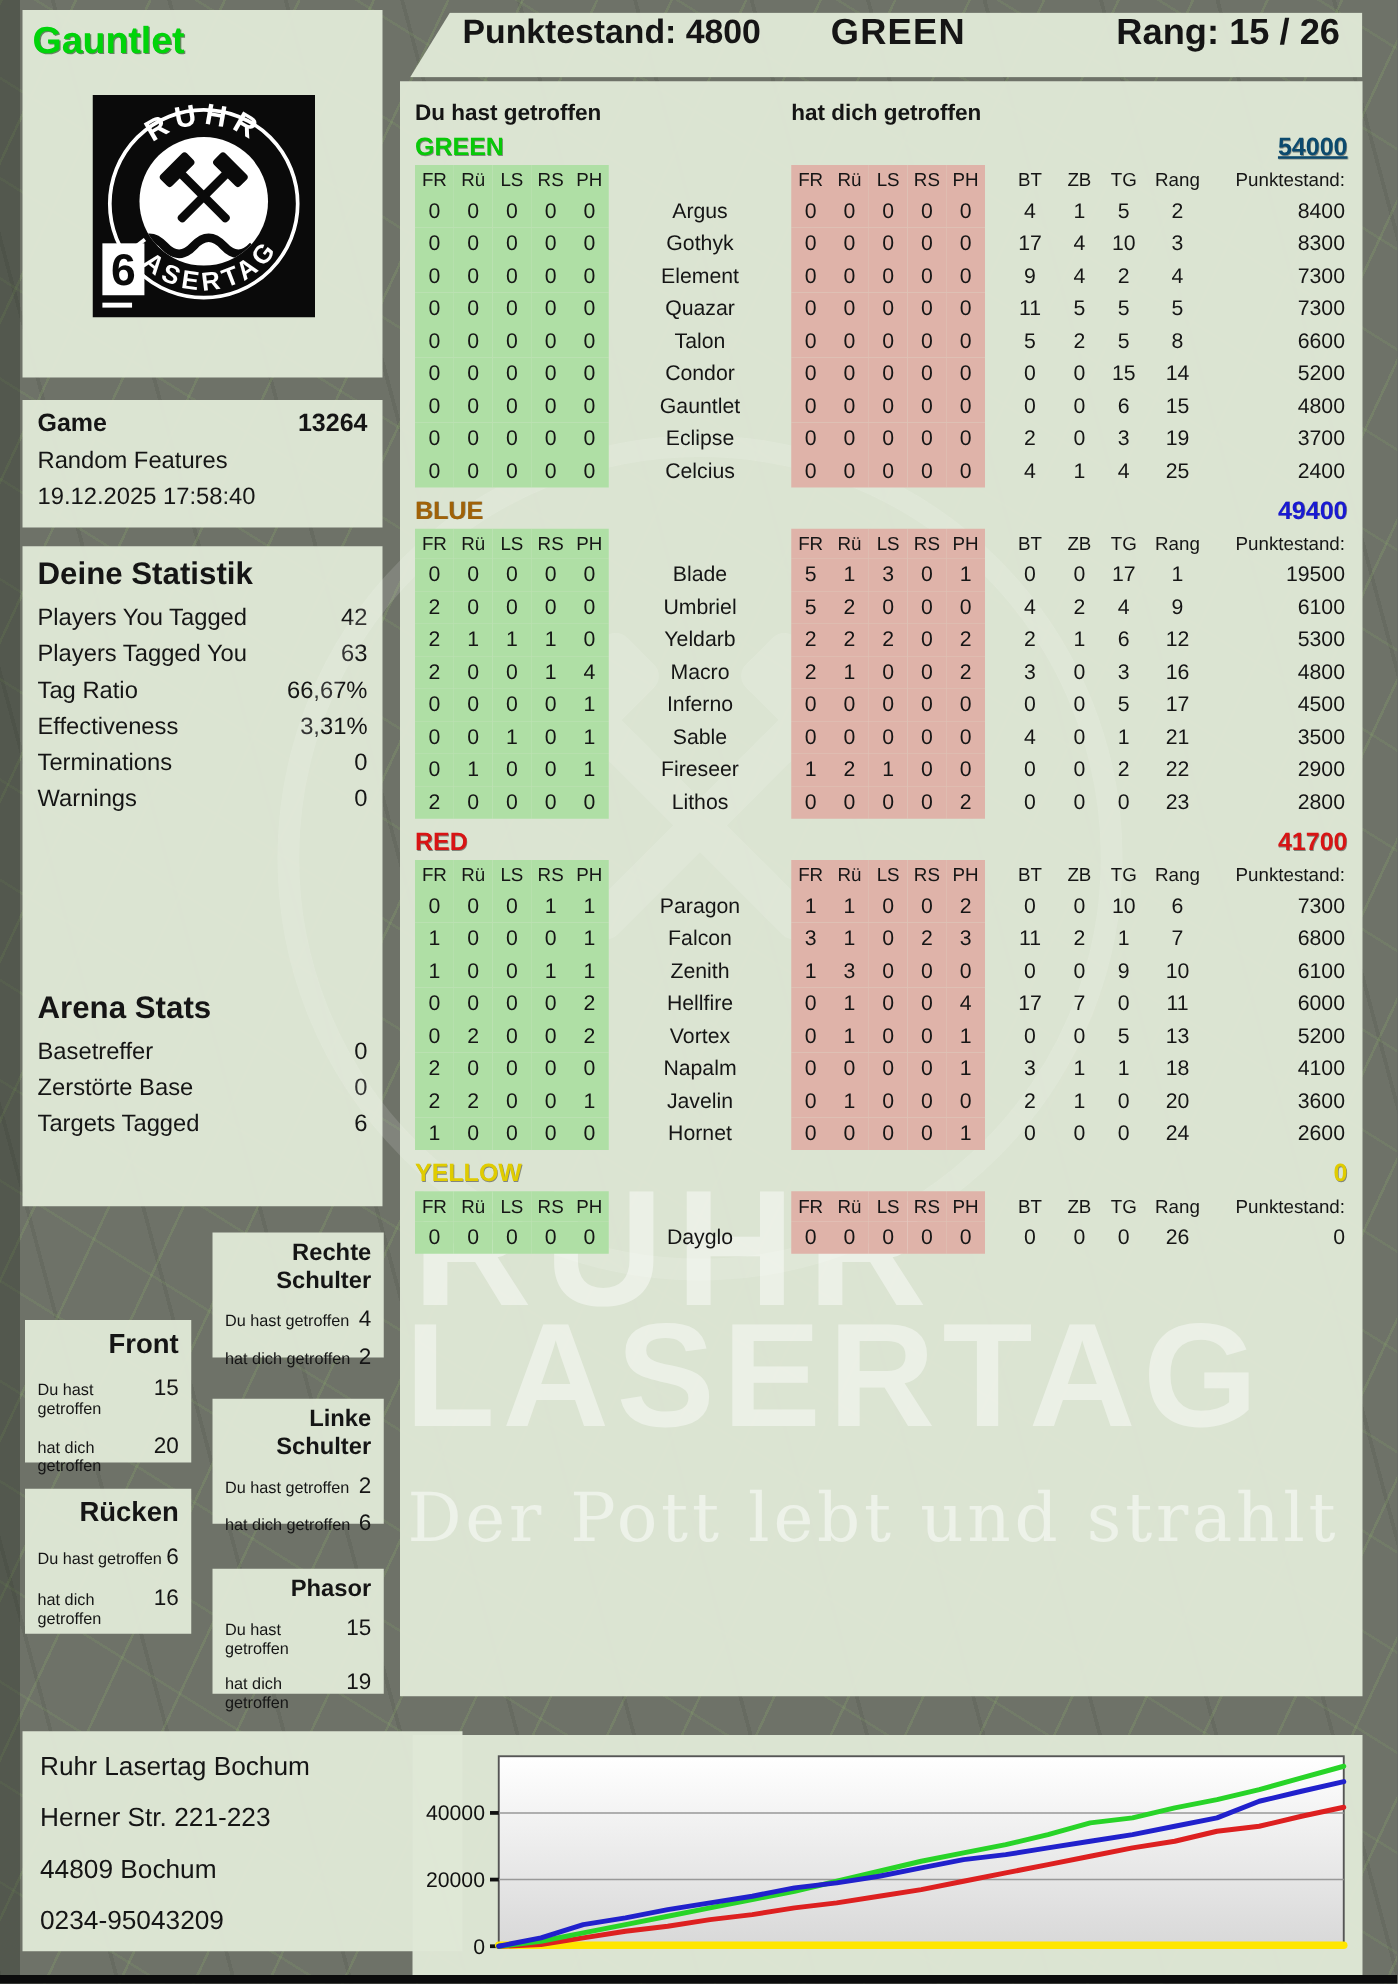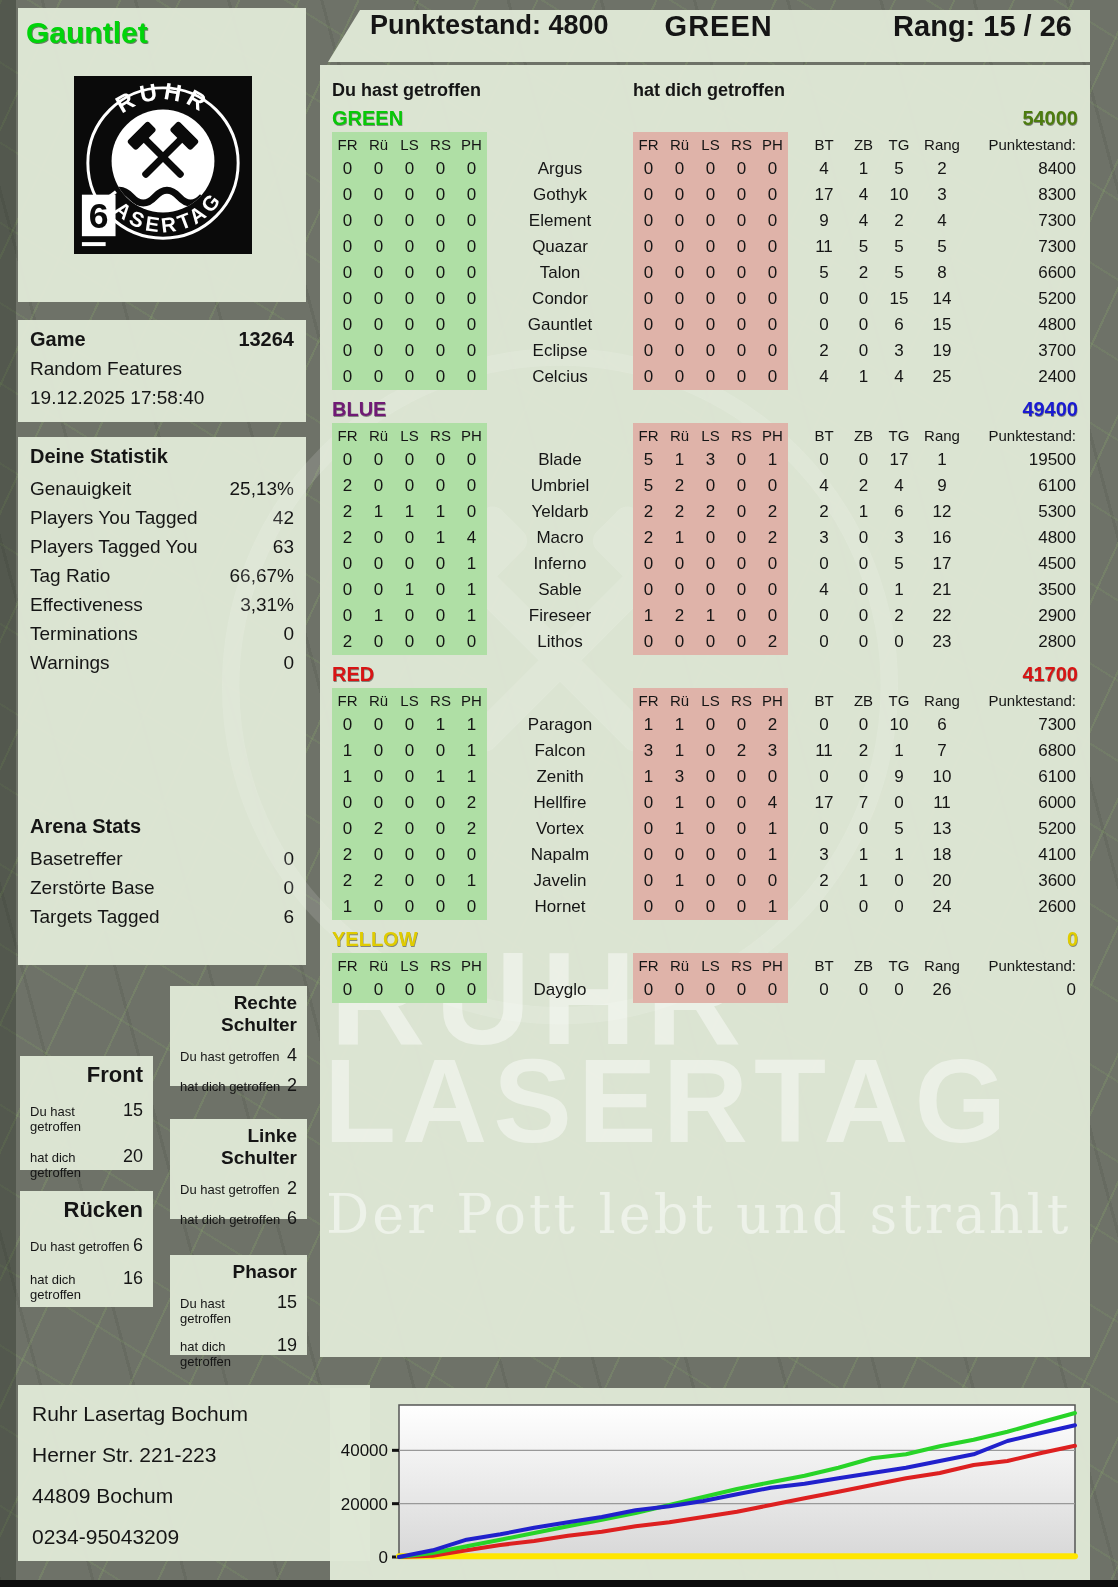--- a/index.html
+++ b/index.html
@@ -27,21 +27,21 @@
   .team-lbl{margin-left:56px;font-size:29px;font-weight:bold;letter-spacing:1px;}
   .rang{margin-left:auto;margin-right:18px;font-size:29px;font-weight:bold;}
 
   
   #game-panel{left:18px;top:320px;width:288px;height:102px;padding:8px 12px;box-sizing:border-box;}
   .game-row{display:flex;justify-content:space-between;font-size:20px;font-weight:bold;}
   .game-line{font-size:19px;margin-top:7px;}
 
   
   #stats-panel{left:18px;top:437px;width:288px;height:528px;padding:8px 12px;box-sizing:border-box;}
-  .sec-title{font-size:20px;font-weight:bold;margin-bottom:6px;}
+  .sec-title{font-size:25px;font-weight:bold;margin-bottom:6px;}
   .stat-row{display:flex;justify-content:space-between;font-size:19px;line-height:29px;}
   #arena-title{margin-top:138px;}
 
   
   #main-panel{left:320px;top:65px;width:770px;height:1292px;padding:10px 12px;box-sizing:border-box;}
   .main-inner{position:relative;z-index:1;}
   .hit-headers{display:flex;font-size:18px;font-weight:bold;height:30px;align-items:center;}
   .hit-headers span:first-child{width:301px;}
   .team{margin-bottom:6px;}
   .team-head{display:flex;justify-content:space-between;align-items:center;height:27px;
@@ -138,24 +138,20 @@
       <span>13264</span>
     </div>
     <div class="game-line">Random Features</div>
     <div class="game-line">19.12.2025 17:58:40</div>
   </div>
 
   <div class="panel" id="stats-panel">
     <div class="sec-title">Deine Statistik</div>
     <div>
         <div class="stat-row">
-          <span class="sl">Genauigkeit</span>
-          <span class="sv">25,13%</span>
-        </div>
-        <div class="stat-row">
           <span class="sl">Players You Tagged</span>
           <span class="sv">42</span>
         </div>
         <div class="stat-row">
           <span class="sl">Players Tagged You</span>
           <span class="sv">63</span>
         </div>
         <div class="stat-row">
           <span class="sl">Tag Ratio</span>
           <span class="sv">66,67%</span>
@@ -208,21 +204,21 @@
 
     <div class="main-inner">
       <div class="hit-headers">
         <span>Du hast getroffen</span>
         <span>hat dich getroffen</span>
       </div>
       <div>
           <div class="team">
             <div class="team-head">
               <span class="team-name" style="color: rgb(8, 201, 8);">GREEN</span>
-              <span class="team-total" style="color: #4d7c0f;">54000</span>
+              <span class="team-total" style="color: #0c4a6e; text-decoration: underline;">54000</span>
             </div>
             <div class="trow thead">
               <span class="gbg">FR</span>
               <span class="gbg">Rü</span>
               <span class="gbg">LS</span>
               <span class="gbg">RS</span>
               <span class="gbg">PH</span>
               <span></span>
               <span class="rbg">FR</span>
               <span class="rbg">Rü</span>
@@ -403,21 +399,21 @@
               <span></span>
               <span>4</span>
               <span>1</span>
               <span>4</span>
               <span>25</span>
               <span class="pk">2400</span>
             </div>
           </div>
           <div class="team">
             <div class="team-head">
-              <span class="team-name" style="color: #701a75; text-align: center;">BLUE</span>
+              <span class="team-name" style="color: #a16207; text-align: center;">BLUE</span>
               <span class="team-total" style="color: rgb(26, 26, 210);">49400</span>
             </div>
             <div class="trow thead">
               <span class="gbg">FR</span>
               <span class="gbg">Rü</span>
               <span class="gbg">LS</span>
               <span class="gbg">RS</span>
               <span class="gbg">PH</span>
               <span></span>
               <span class="rbg">FR</span>

